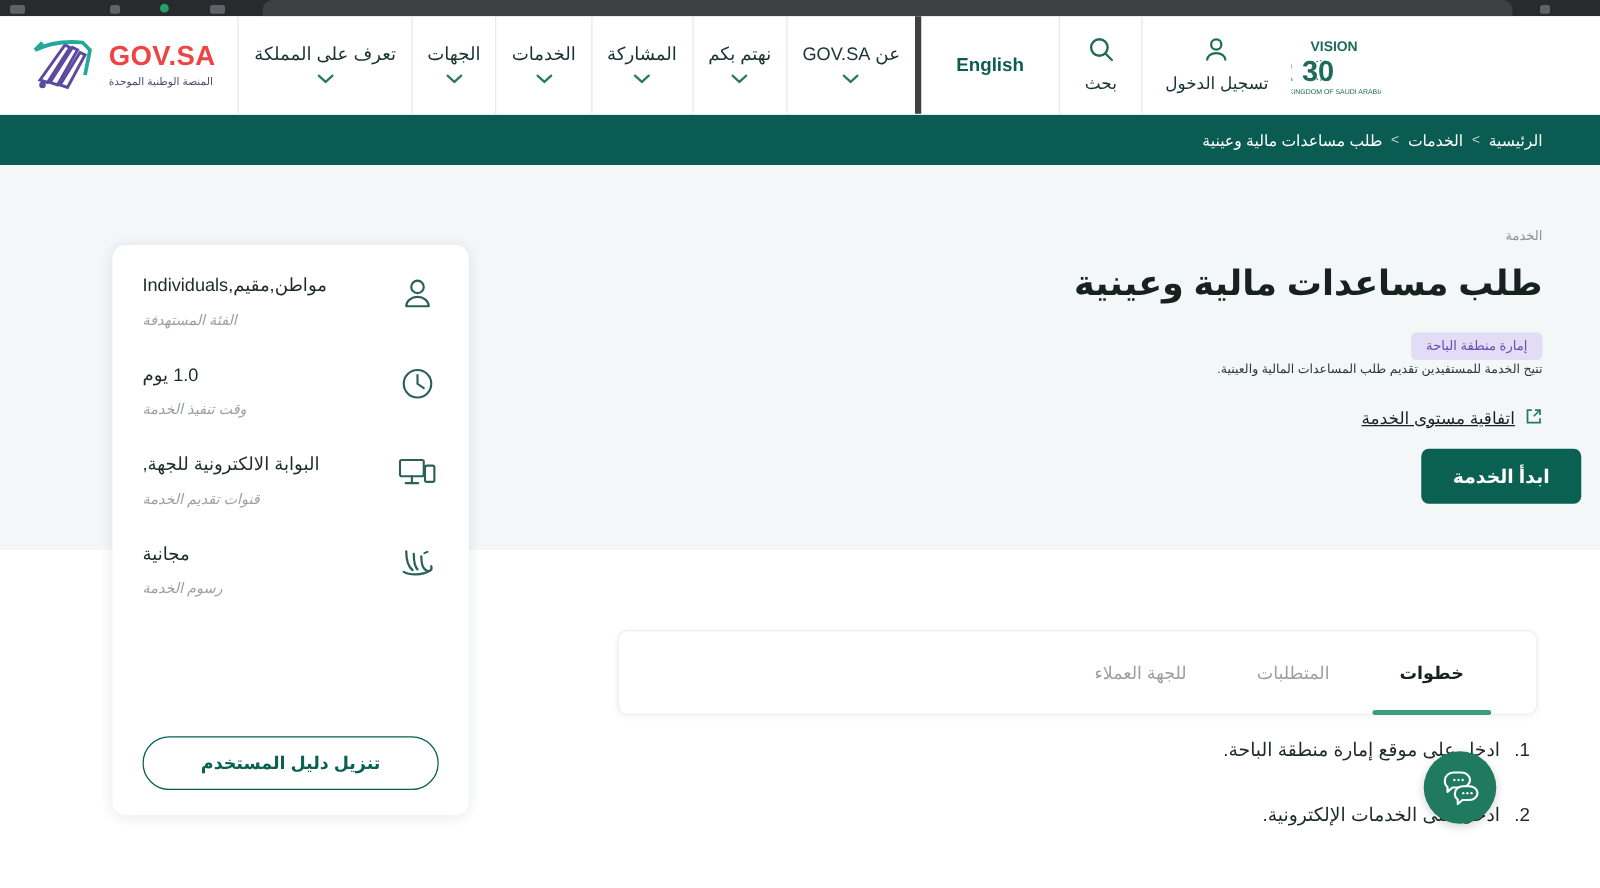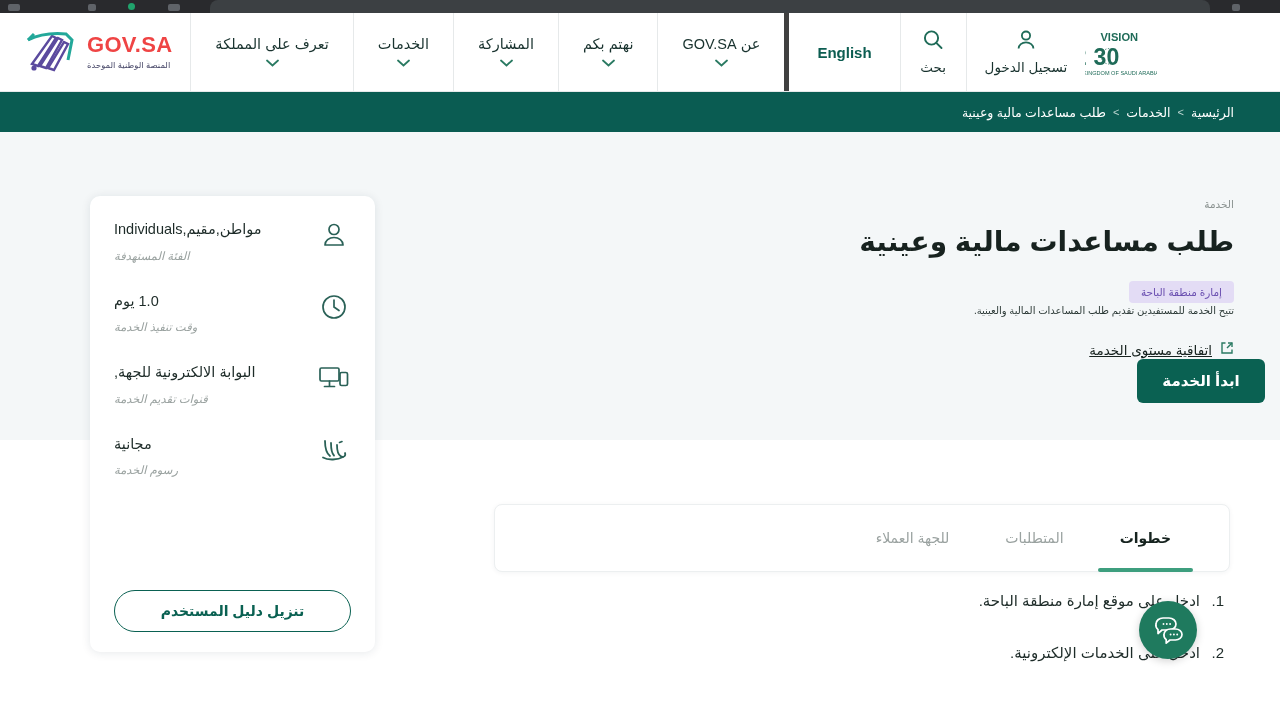--- a/index.html
+++ b/index.html
@@ -47,21 +47,21 @@
   .brand-title {
     font-size: 22px; font-weight: bold; color: #ef4444;
     letter-spacing: .3px; line-height: 1;
   }
   .brand-sub { font-size: 8.5px; color: #4a4a6a; margin-top: 4px; }
   .brand-mark { width: 56px; height: 44px; }
 
   .nav-item {
     display: flex; flex-direction: column;
     align-items: center; justify-content: center;
-    padding: 0 24px; gap: 6px;
+    padding: 0 12px; gap: 6px;
     border-left: 1px solid #e6e9ea;
     color: #18322e; font-size: 14.5px;
     cursor: pointer; white-space: nowrap;
   }
   .nav-item .chev { display: block; line-height: 0; }
   .nav-label { line-height: 1.1; }
 
   .lang-item {
     display: flex; align-items: center; justify-content: center;
     padding: 0 28px; border-left: 5px solid #404040;
@@ -91,21 +91,21 @@
   .crumb { cursor: pointer; }
   .crumb.current { cursor: default; }
 
   
   .hero {
     position: absolute; top: 132px; left: 0;
     width: 1280px; height: 308px;
     background: #f4f7f8;
   }
   .hero-right {
-    position: absolute; top: 66px; right: 46px; width: 460px;
+    position: absolute; top: 51px; right: 46px; width: 460px;
     text-align: right;
   }
   .eyebrow { font-size: 10.5px; color: #8b9391; margin-bottom: 14px; }
   .svc-title {
     font-size: 28px; font-weight: bold; color: #17221f;
     line-height: 1.25; margin-bottom: 22px;
   }
   .badge {
     display: inline-block; background: #e3dcf5; color: #6a4fb0;
     font-size: 10.5px; padding: 5px 12px; border-radius: 4px;
@@ -231,20 +231,28 @@
 
   <div class="nav-item">
     <span class="nav-label">تعرف على المملكة</span>
     <span class="chev">
       <svg width="13" height="8" viewBox="0 0 13 8">
           <path d="M1 1.5 L6.5 6.5 L12 1.5" fill="none" stroke="#2a7a62" stroke-width="1.8" stroke-linecap="round"></path>
         </svg>
     </span>
   </div>
 
+  <div class="nav-item">
+    <span class="nav-label">الجهات</span>
+    <span class="chev">
+      <svg width="13" height="8" viewBox="0 0 13 8">
+          <path d="M1 1.5 L6.5 6.5 L12 1.5" fill="none" stroke="#2a7a62" stroke-width="1.8" stroke-linecap="round"></path>
+        </svg>
+    </span>
+  </div>
 
   <div class="nav-item">
     <span class="nav-label">الخدمات</span>
     <span class="chev">
       <svg width="13" height="8" viewBox="0 0 13 8">
           <path d="M1 1.5 L6.5 6.5 L12 1.5" fill="none" stroke="#2a7a62" stroke-width="1.8" stroke-linecap="round"></path>
         </svg>
     </span>
   </div>
 

